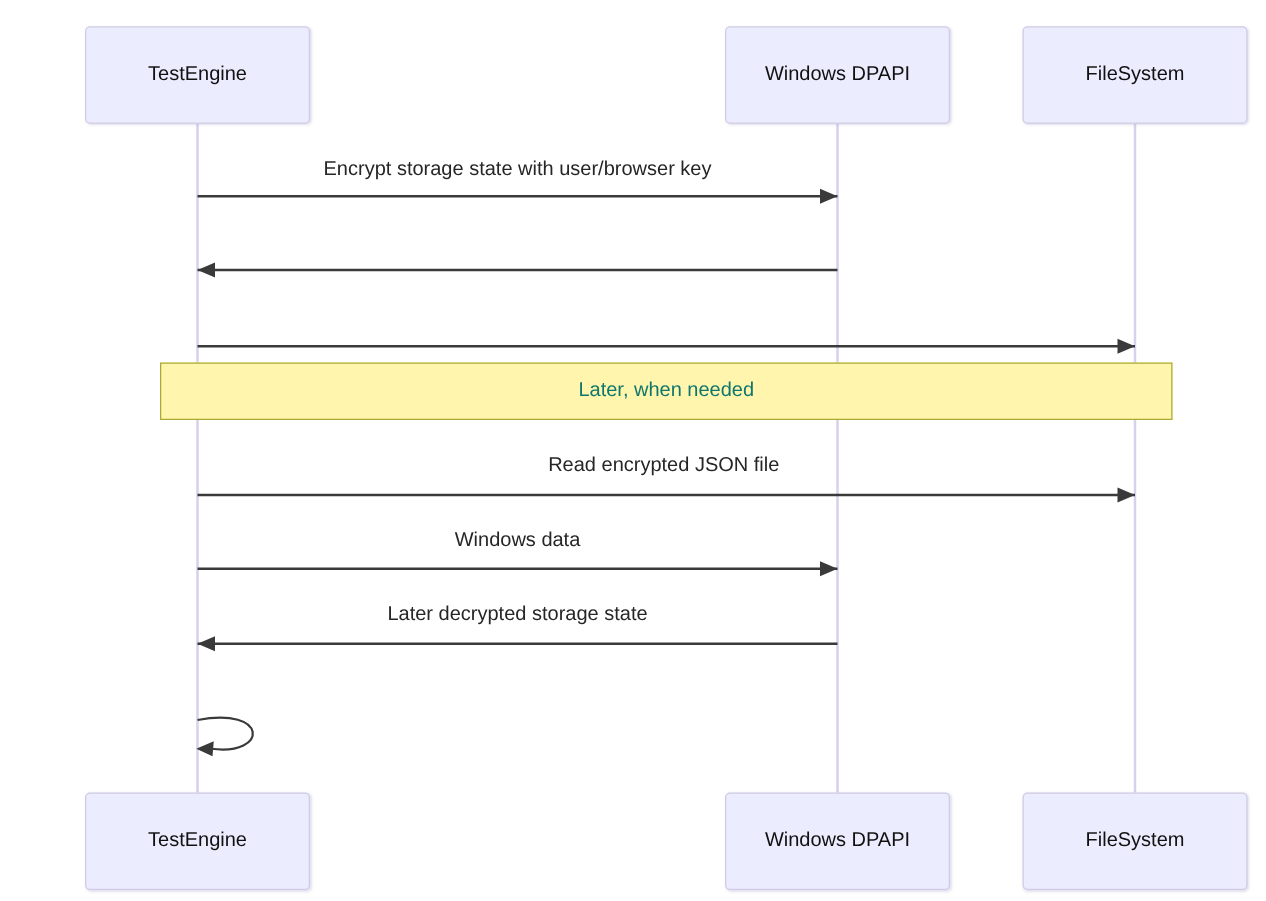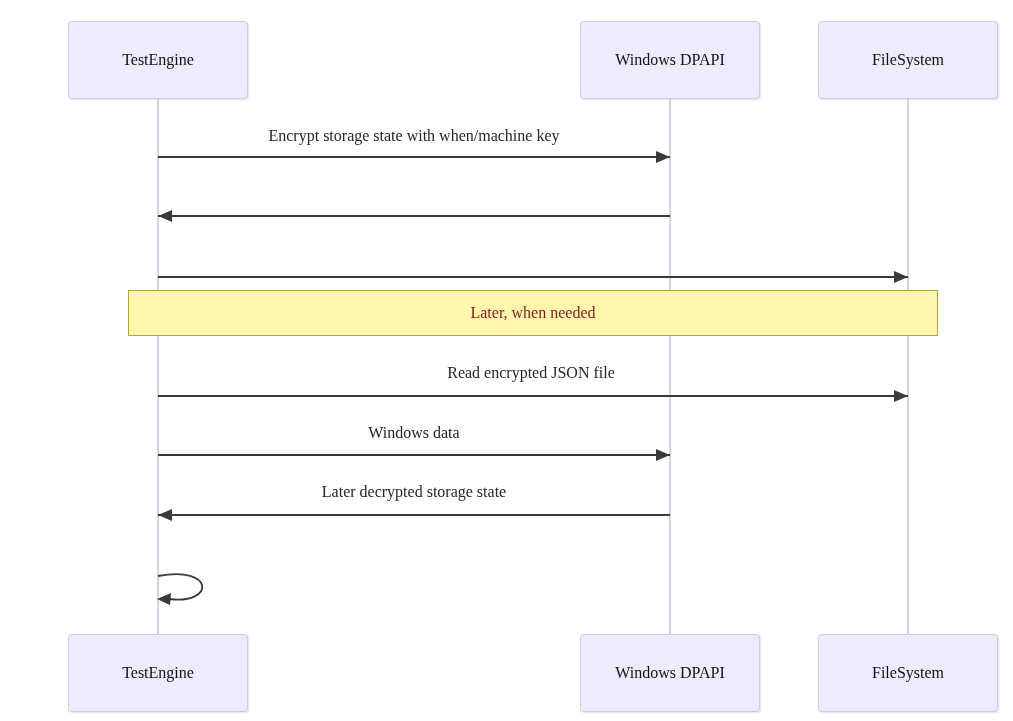--- a/index.html
+++ b/index.html
@@ -1,21 +1,21 @@
 <!DOCTYPE html>
 <html><head>
 <meta charset="utf-8">
 <style>
   html, body { margin: 0; padding: 0; background: #ffffff; }
   .canvas {
     position: relative;
     width: 1013px;
     height: 721px;
     background: #ffffff;
-    font-family: Liberation Serif, serif;
+    font-family: Liberation Sans, sans-serif;
     color: #1a1a1a;
     overflow: hidden;
   }
   .actor {
     position: absolute;
     width: 180px;
     height: 78px;
     background: #ECECFF;
     border: 1px solid #CFCBE4;
     border-radius: 4px;
@@ -54,21 +54,21 @@
   }
   .arrow.right .head { right: 0; border-left: 14px solid #3a3a3a; }
   .arrow.left  .head { left: 0;  border-right: 14px solid #3a3a3a; }
   .note {
     position: absolute;
     left: 128px; top: 290px; width: 810px; height: 46px;
     background: #FFF5AD;
     border: 1px solid #AAAA33;
     box-sizing: border-box;
     display: flex; align-items: center; justify-content: center;
-    font-size: 16px; color: #7f1d1d;
+    font-size: 16px; color: #0f766e;
   }
   .selfloop { position: absolute; left: 157px; top: 570px; }
 </style>
 </head>
 <body>
 
 <div class="canvas">
 
   <div class="lifeline" style="left:157px"></div>
   <div class="lifeline" style="left:669px"></div>
@@ -77,21 +77,21 @@
   <div class="actor" style="left:68px;  top:21px">
       <span>TestEngine</span>
     </div>
   <div class="actor" style="left:580px; top:21px">
       <span>Windows DPAPI</span>
     </div>
   <div class="actor" style="left:818px; top:21px">
       <span>FileSystem</span>
     </div>
 
-  <div class="msg-label" style="left:414px; top:126px">Encrypt storage state with when/machine key</div>
+  <div class="msg-label" style="left:414px; top:126px">Encrypt storage state with user/browser key</div>
   <div class="arrow right" style="left:158px; top:151px; width:512px">
     <div class="line"></div>
     <div class="head"></div>
   </div>
 
   <div class="arrow left" style="left:158px; top:210px; width:512px">
     <div class="line"></div>
     <div class="head"></div>
   </div>
 

